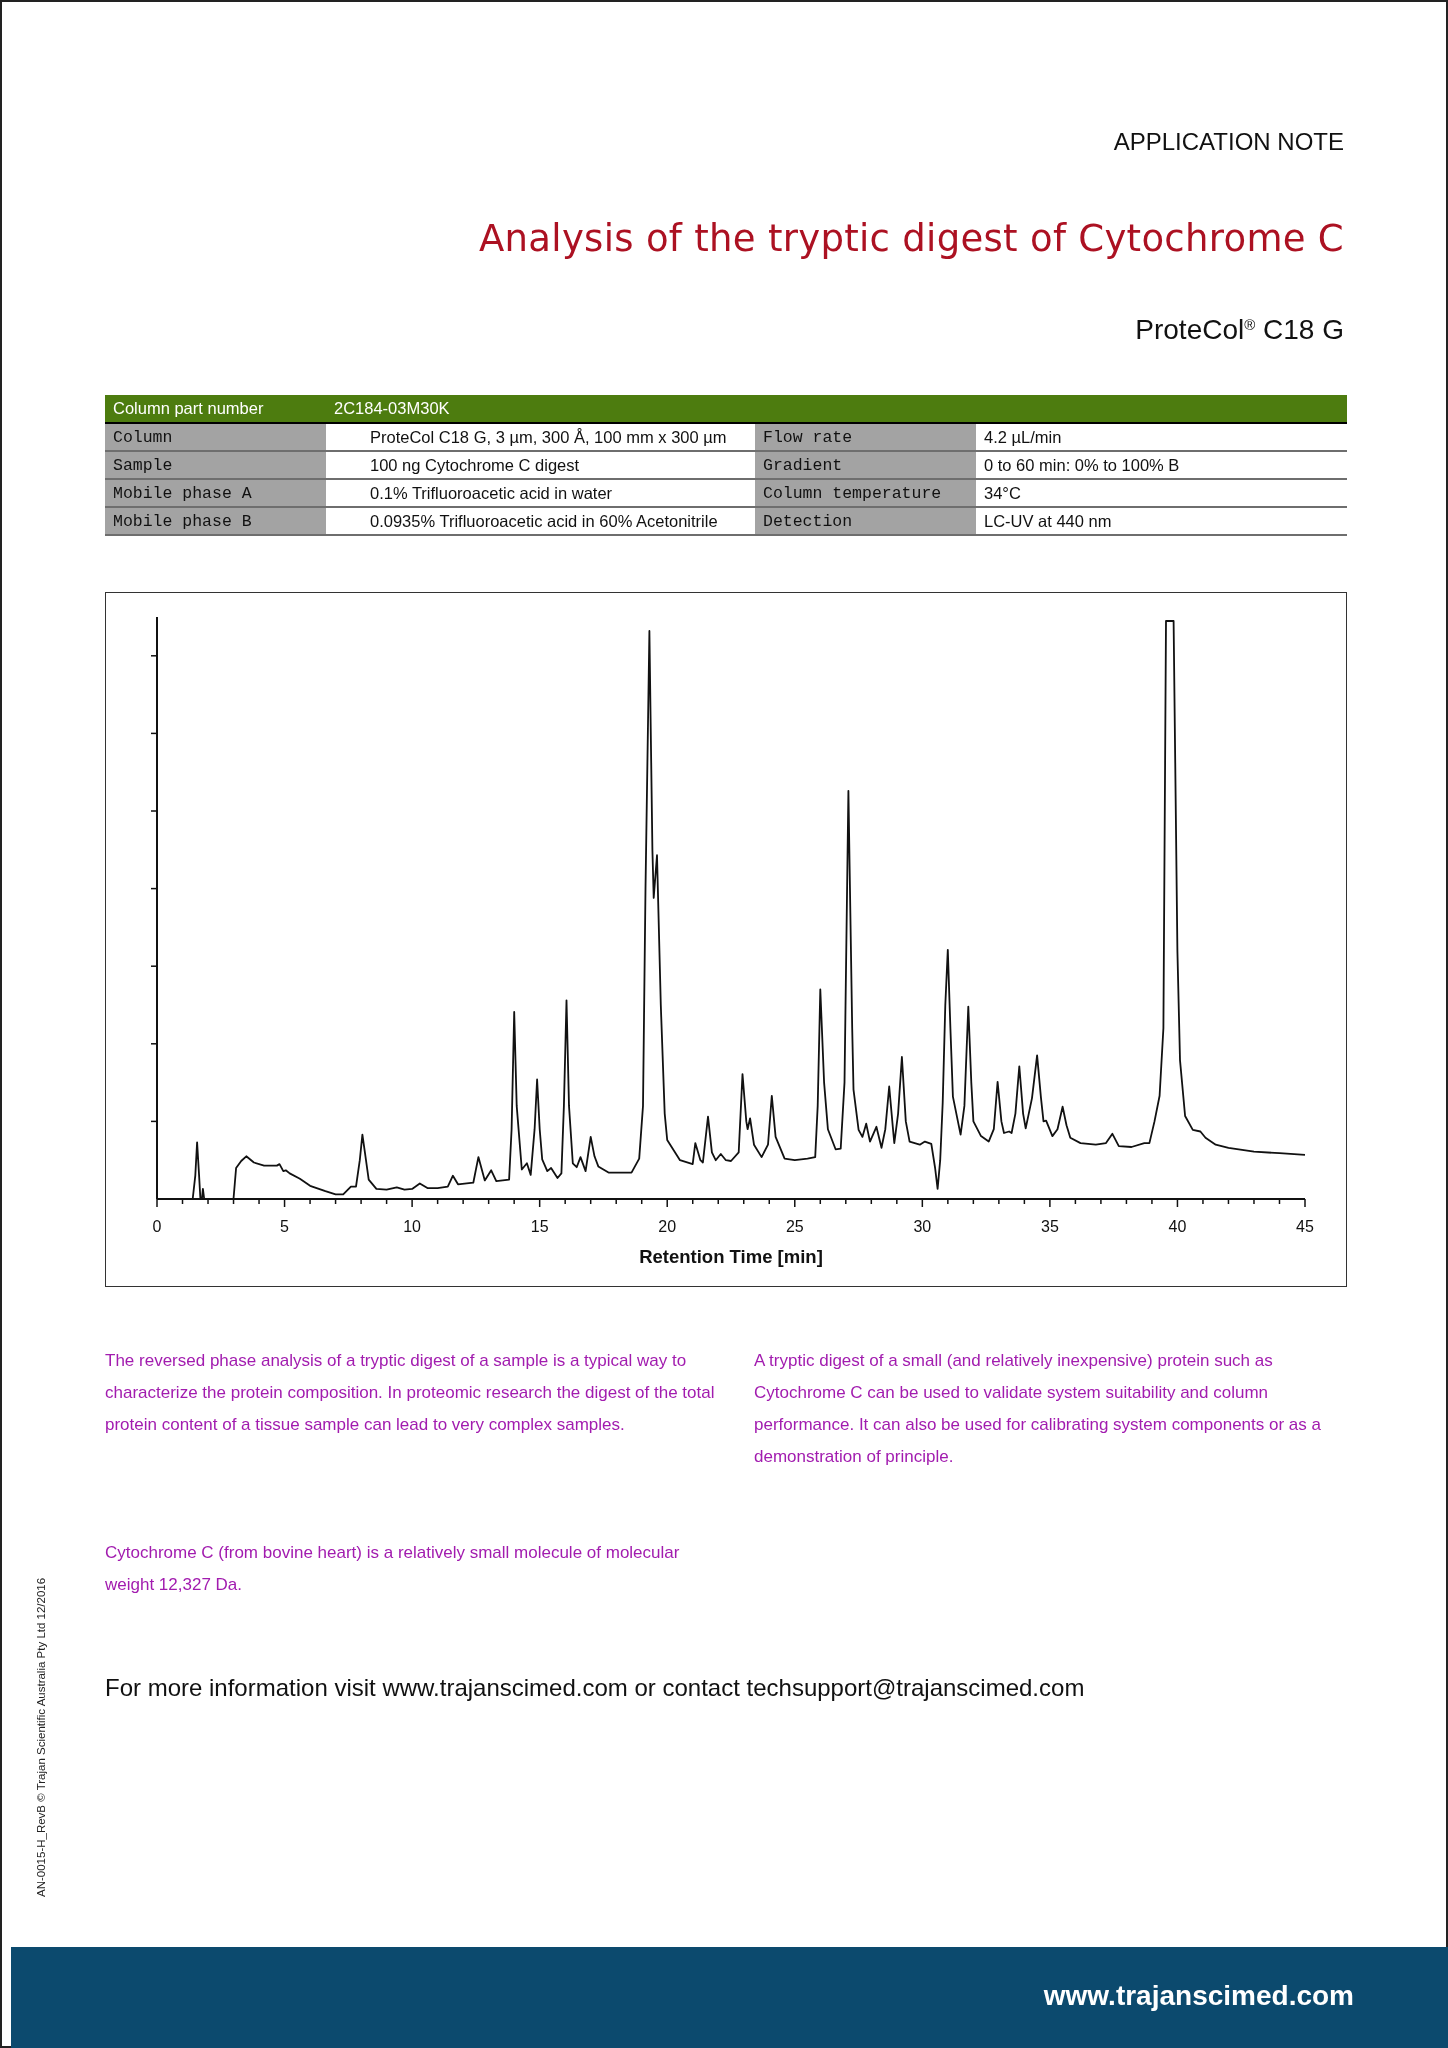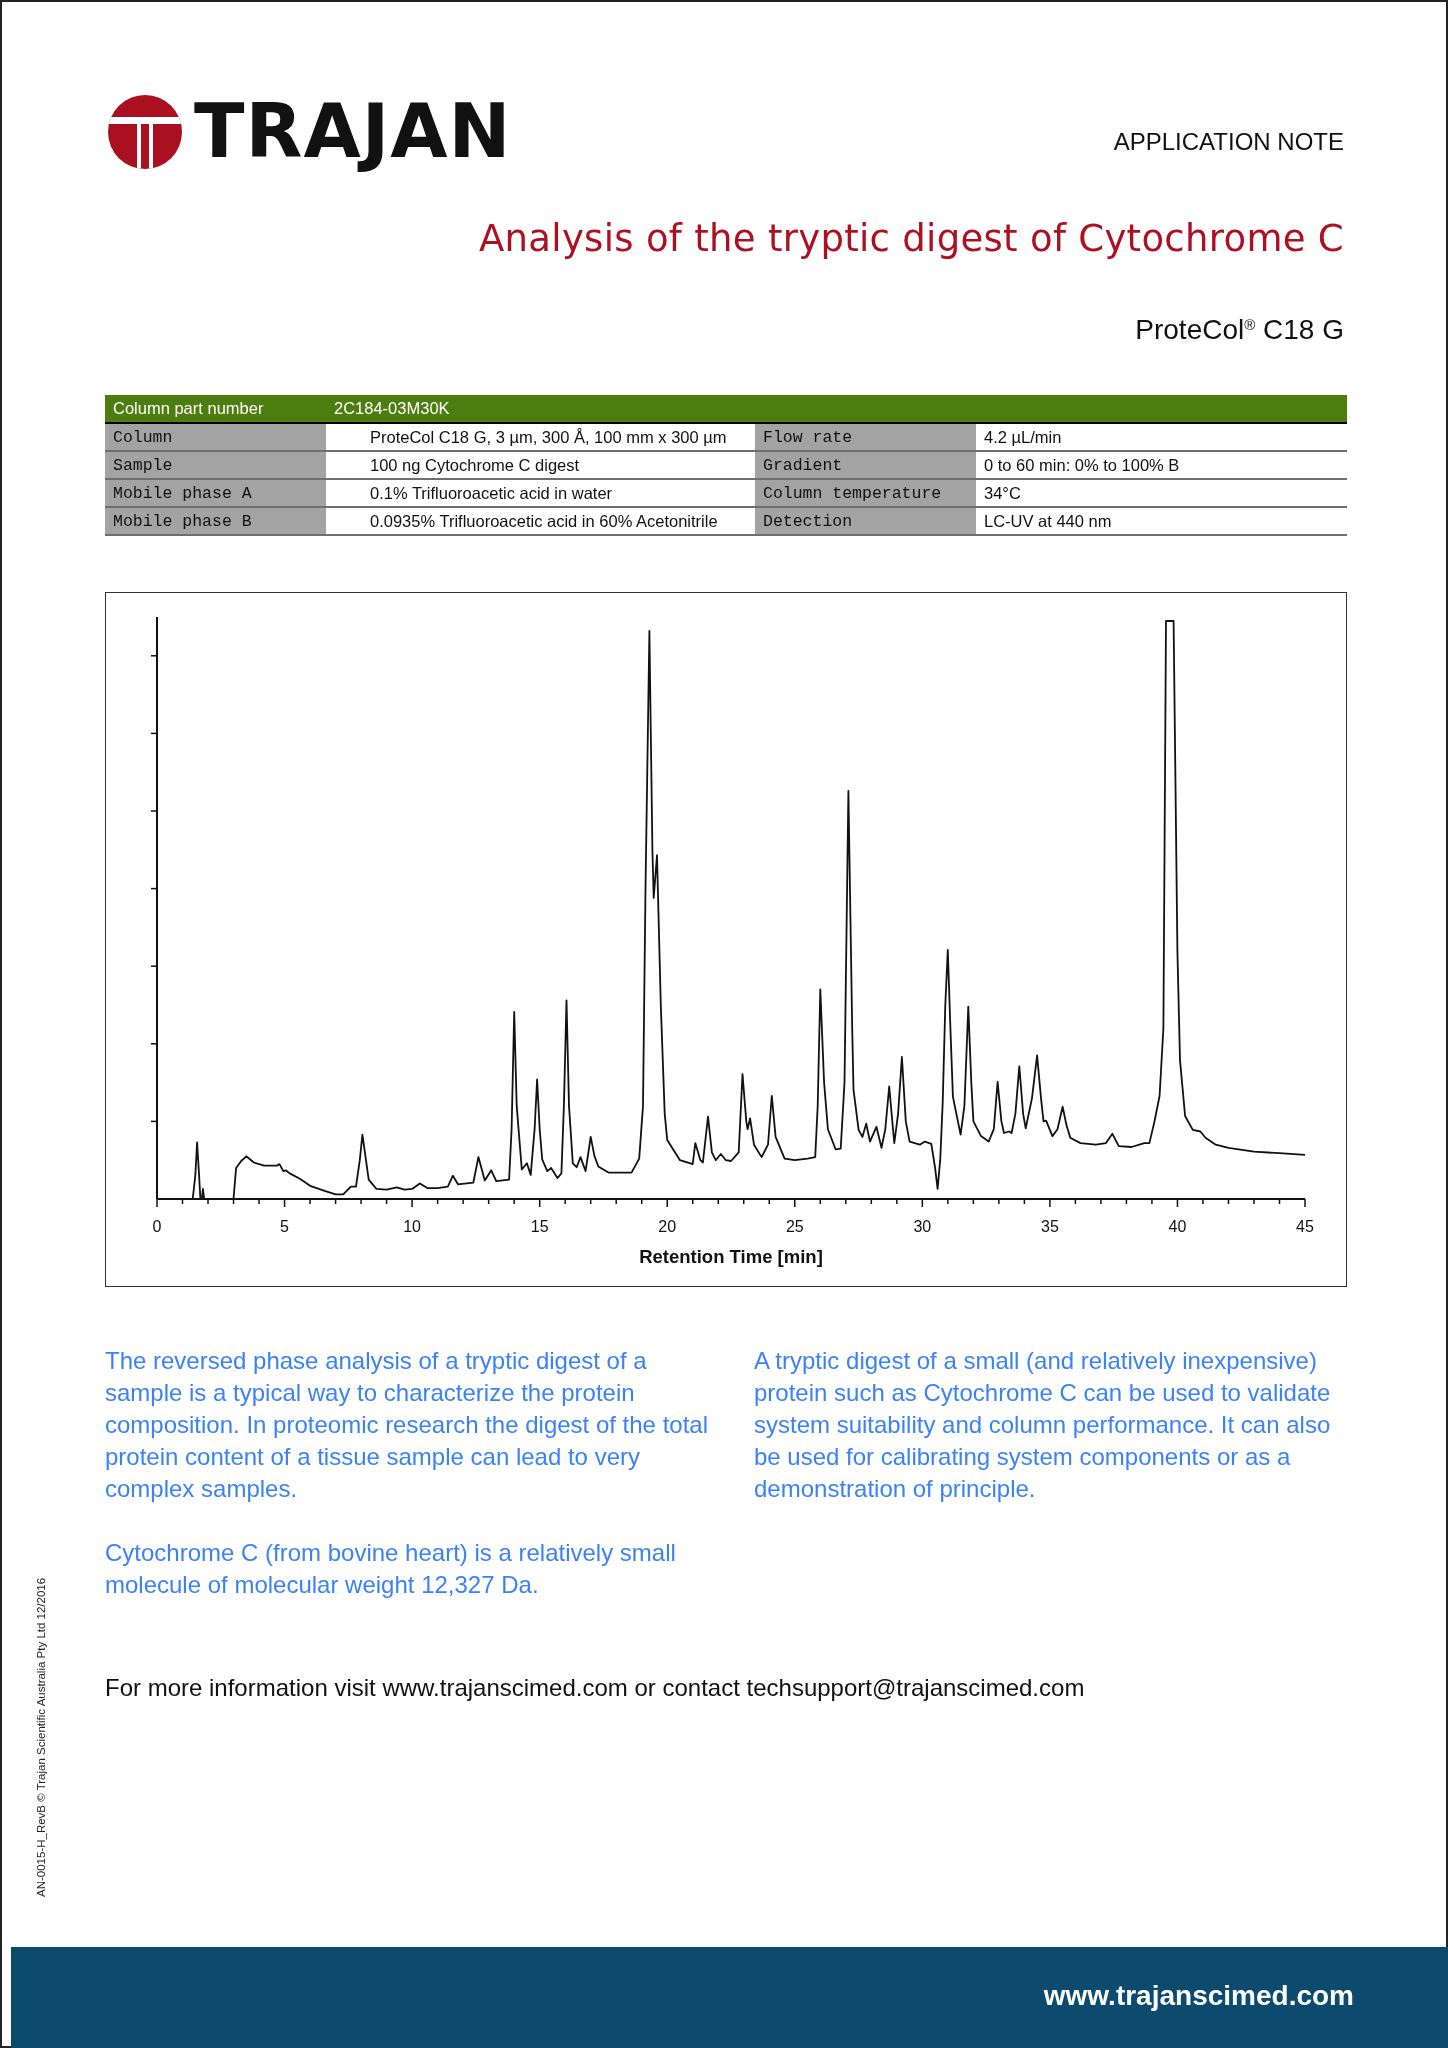--- a/index.html
+++ b/index.html
@@ -14,50 +14,34 @@
   .product sup{font-size:15px;vertical-align:top;position:relative;top:2px;}
   table.params{position:absolute;left:103px;top:393px;width:1242px;border-collapse:collapse;font-size:16.5px;}
   table.params td{height:26px;padding:0 0 0 8px;border-bottom:2px solid #6e6e6e;white-space:nowrap;}
   table.params tr.hdr td{background:#4d7c0f;color:#fff;height:27px;border-bottom:2px solid #000000;}
   table.params td.lbl{background:#a3a3a3;font-family:Liberation Mono, monospace;}
   table.params td.c1{width:213px;}
   table.params td.c2{width:385px;padding-left:44px;}
   table.params td.c3{width:213px;}
   .chart-frame{position:absolute;left:103px;top:590px;width:1240px;height:693px;border:1.5px solid #333;}
   .chart-frame svg{position:absolute;left:0;top:0;}
-  .para{position:absolute;font-size:24px;line-height:32px;color:#3b82f6;font-weight:normal;}
+  .para{position:absolute;font-size:17px;line-height:32px;color:#a21caf;font-weight:normal;}
   .p1{left:103px;top:1343px;width:620px;}
   .p2{left:103px;top:1535px;width:600px;}
   .p3{left:752px;top:1343px;width:600px;}
   .contact{position:absolute;left:103px;top:1672px;font-size:24px;color:#111;}
   .sidenote{position:absolute;left:33px;top:1895px;transform-origin:left top;transform:rotate(-90deg);font-size:11.5px;color:#222;white-space:nowrap;}
   .footer{position:absolute;left:0;top:1945px;width:1444px;height:104px;background:#0c4a6e;margin-left:9px;}
   .footer-url{position:absolute;right:101px;top:33px;font-weight:bold;font-size:28px;color:#fff;}
 </style>
 </head>
 <body>
 
 <div class="page">
 
-  <div class="logo">
-    <svg width="78" height="78" viewBox="0 0 78 78">
-      <defs>
-          <clipPath id="lc">
-            <circle cx="39" cy="39" r="37"></circle>
-          </clipPath>
-        </defs>
-      <g clip-path="url(#lc)">
-        <rect x="0" y="0" width="78" height="78" fill="#ab1020"></rect>
-        <rect x="0" y="24" width="78" height="7" fill="#fff"></rect>
-        <rect x="31" y="31" width="4" height="47" fill="#fff"></rect>
-        <rect x="43" y="31" width="4" height="47" fill="#fff"></rect>
-      </g>
-    </svg>
-    <div class="logo-word">TRAJAN</div>
-  </div>
 
   <div class="app-note">APPLICATION NOTE</div>
   <div class="doc-title">Analysis of the tryptic digest of Cytochrome C</div>
   <div class="product"><span>ProteCol</span><sup>®</sup><span> C18 G</span></div>
 
   <table class="params">
     <tbody>
         <tr class="hdr">
       <td class="c1">Column part number</td>
       <td colspan="3">2C184-03M30K</td>

